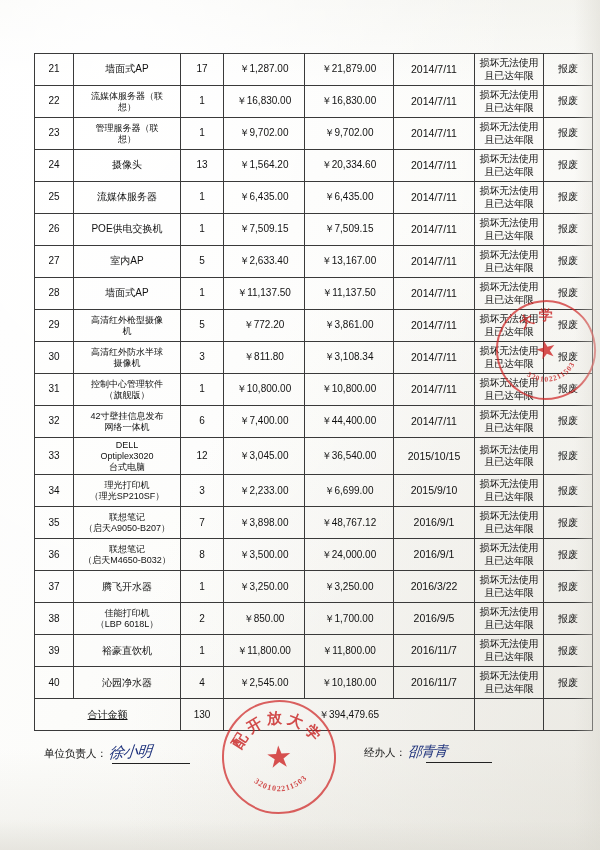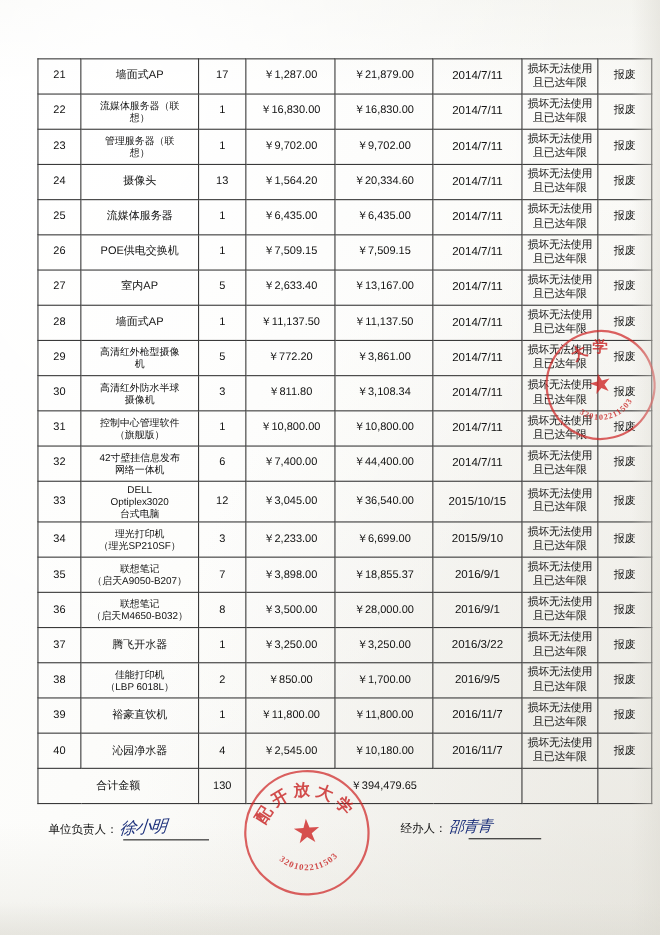--- a/index.html
+++ b/index.html
@@ -61,21 +61,21 @@
   td.c-reason   { width: 66px; font-size: 8px; letter-spacing: -0.2px; }
   td.c-disp     { width: 46px; }
   td.num {
     font-family: "Liberation Serif", serif;
     font-size: 11px;
     letter-spacing: 0px;
   }
   td.c-date.num { font-size: 10.5px; }
   .reason-l { display: block; white-space: nowrap; }
   .name-sm { font-size: 9px; line-height: 1.2; display:block; }
-  .sum-label { font-size: 10px; }
+  .sum-label { font-size: 10px; text-decoration: underline; }
   .sum-total {
     font-family: "Liberation Serif", serif;
     font-size: 12px;
     text-align: left;
     padding-left: 26px;
   }
   
   .sign-row {
     position: absolute;
     left: 34px;
@@ -422,38 +422,38 @@
         </tr>
 
         <tr style="height:32px;">
           <td class="c-idx num">35</td>
           <td class="c-name">
             <span class="name-sm">联想笔记</span>
             <span class="name-sm">（启天A9050-B207）</span>
           </td>
           <td class="c-qty num">7</td>
           <td class="c-price num">￥3,898.00</td>
-          <td class="c-total num">￥18,855.37</td>
+          <td class="c-total num">￥48,767.12</td>
           <td class="c-date num">2016/9/1</td>
           <td class="c-reason">
             <span class="reason-l">损坏无法使用</span>
             <span class="reason-l">且已达年限</span>
           </td>
           <td class="c-disp">报废</td>
         </tr>
 
         <tr style="height:32px;">
           <td class="c-idx num">36</td>
           <td class="c-name">
             <span class="name-sm">联想笔记</span>
             <span class="name-sm">（启天M4650-B032）</span>
           </td>
           <td class="c-qty num">8</td>
           <td class="c-price num">￥3,500.00</td>
-          <td class="c-total num">￥28,000.00</td>
+          <td class="c-total num">￥24,000.00</td>
           <td class="c-date num">2016/9/1</td>
           <td class="c-reason">
             <span class="reason-l">损坏无法使用</span>
             <span class="reason-l">且已达年限</span>
           </td>
           <td class="c-disp">报废</td>
         </tr>
 
         <tr style="height:32px;">
           <td class="c-idx num">37</td>

